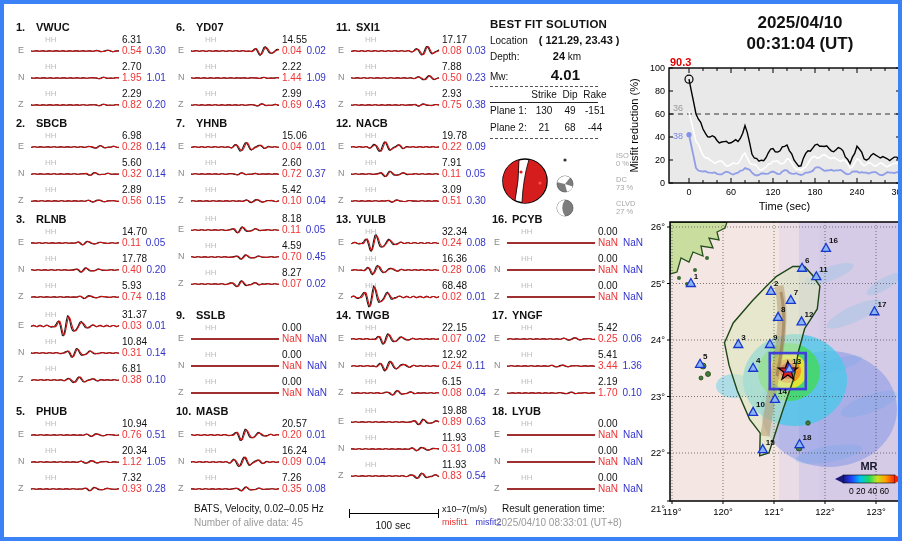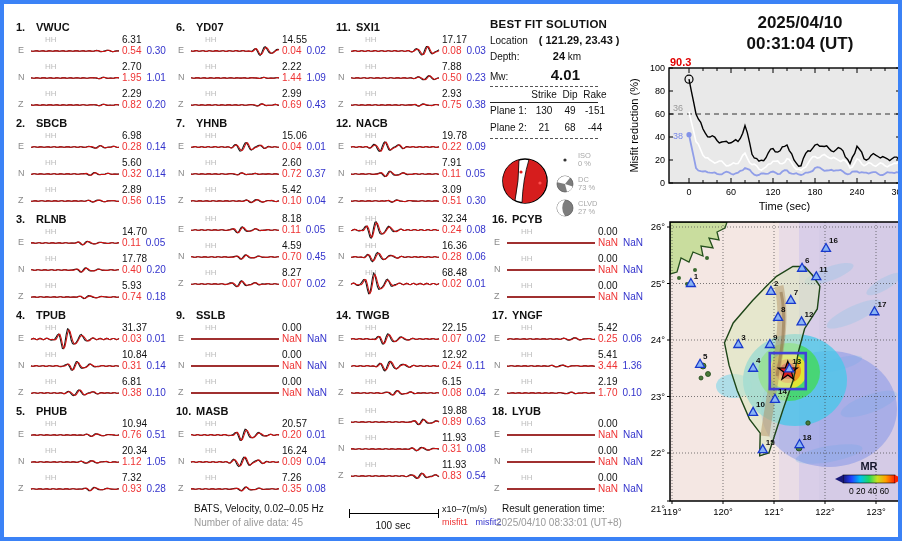--- a/index.html
+++ b/index.html
@@ -24,21 +24,21 @@
   .bf-h{font-weight:bold;font-size:11.5px;letter-spacing:.2px;}
   .bf-row{margin-top:4px;}
   .bf-row .lbl{display:inline-block;width:46px;}
   .bf-bold{font-weight:bold;font-size:11px;}
   .bf-mw{font-weight:bold;font-size:15px;}
   .dashline{border:0;border-top:1px dashed #555;margin:3px 0 2px 0;width:108px;}
   .solidline{border:0;border-top:1px solid #222;margin:2px 0;width:108px;}
   .bf-table{display:grid;grid-template-columns:38px 28px 20px 26px;column-gap:2px;font-size:10px;}
   .bf-table .r{text-align:center;}
   .decomp{position:absolute;left:66px;top:130px;width:90px;}
-  .drow{display:flex;align-items:center;height:24px;}
+  .drow{display:flex;align-items:center;height:24px;gap:38px;}
   .dlabel{color:#a8a8a8;font-size:7.5px;line-height:8.5px;margin-left:4px;}
   .mainball{position:absolute;left:10px;top:138px;}
   
   .title{position:absolute;left:690px;top:8px;width:212px;text-align:center;
          font-weight:bold;font-size:17px;line-height:21px;}
   .rt-svg{position:absolute;left:625px;}
   
   .ft{position:absolute;font-size:10px;}
   .gray{color:#9a9a9a;}
   .scalebar{position:absolute;left:345px;top:505px;width:88px;height:9px;
@@ -163,21 +163,20 @@
             <path d="M0.0,17.2L1.3,17.0L2.5,16.8L3.8,16.9L5.0,17.1L6.3,17.2L7.5,17.1L8.8,16.8L10.1,16.8L11.3,17.0L12.6,17.2L13.8,17.1L15.1,16.9L16.3,16.8L17.6,17.0L18.9,17.2L20.1,17.2L21.4,17.0L22.6,16.8L23.9,16.9L25.1,17.1L26.4,17.2L27.7,17.0L28.9,16.8L30.2,16.8L31.4,17.1L32.7,17.2L33.9,17.1L35.2,16.9L36.5,16.8L37.7,16.9L39.0,17.2L40.2,17.2L41.5,17.1L42.7,17.0L44.0,17.1L45.3,17.1L46.5,16.8L47.8,16.3L49.0,16.2L50.3,16.8L51.5,17.9L52.8,18.6L54.1,18.3L55.3,17.1L56.6,16.0L57.8,15.6L59.1,15.9L60.3,16.6L61.6,17.2L62.9,17.5L64.1,17.7L65.4,17.8L66.6,17.5L67.9,17.1L69.1,16.6L70.4,16.4L71.7,16.5L72.9,16.8L74.2,17.0L75.4,17.1L76.7,17.2L77.9,17.3L79.2,17.3L80.5,17.1L81.7,16.8L83.0,16.7L84.2,16.9L85.5,17.2L86.7,17.2L88.0,17.0" stroke="#1a1a1a" stroke-width="1.1" fill="none"></path>
             <path d="M0.0,17.2L1.3,17.0L2.5,16.8L3.8,16.9L5.0,17.1L6.3,17.2L7.5,17.1L8.8,16.8L10.1,16.8L11.3,17.0L12.6,17.2L13.8,17.1L15.1,16.9L16.3,16.8L17.6,17.0L18.9,17.2L20.1,17.2L21.4,17.0L22.6,16.8L23.9,16.9L25.1,17.1L26.4,17.2L27.7,17.0L28.9,16.8L30.2,16.8L31.4,17.1L32.7,17.2L33.9,17.1L35.2,16.9L36.5,16.8L37.7,17.0L39.0,17.2L40.2,17.1L41.5,17.0L42.7,16.9L44.0,17.1L45.3,17.3L46.5,17.1L47.8,16.6L49.0,16.2L50.3,16.4L51.5,17.2L52.8,18.0L54.1,18.3L55.3,17.8L56.6,16.9L57.8,16.2L59.1,15.9L60.3,16.1L61.6,16.5L62.9,17.1L64.1,17.6L65.4,17.9L66.6,17.7L67.9,17.2L69.1,16.8L70.4,16.6L71.7,16.6L72.9,16.7L74.2,16.7L75.4,16.8L76.7,17.1L77.9,17.4L79.2,17.4L80.5,17.2L81.7,16.8L83.0,16.7L84.2,16.9L85.5,17.2L86.7,17.2L88.0,17.0" stroke="#cc0f0f" stroke-width="1.1" fill="none"></path>
           </svg>
           <div class="nums">
             <div class="amp">5.93</div>
             <div><span class="m1">0.74</span><span class="m2">0.18</span></div>
           </div>
         </div>
       </div>
       <div class="station">
-        <div class="shead"><span class="num">4.</span><span>TPUB</span></div>
         <div class="crow">
           <span class="clabel">E</span>
           <span class="chh">HH</span>
           <svg class="wavebox" viewBox="0 0 88 29">
             <path d="M0.0,17.4L1.3,16.7L2.5,16.4L3.8,16.8L5.0,17.5L6.3,17.6L7.5,16.9L8.8,16.4L10.1,16.6L11.3,17.4L12.6,17.7L13.8,17.1L15.1,16.3L16.3,16.2L17.6,16.9L18.9,17.7L20.1,18.1L21.4,18.0L22.6,17.7L23.9,16.9L25.1,15.1L26.4,12.8L27.7,12.1L28.9,15.1L30.2,21.2L31.4,26.5L32.7,26.7L33.9,20.8L35.2,12.3L36.5,6.8L37.7,7.4L39.0,12.6L40.2,18.3L41.5,21.6L42.7,22.2L44.0,21.5L45.3,20.3L46.5,18.4L47.8,15.6L49.0,13.1L50.3,12.4L51.5,14.0L52.8,16.5L54.1,18.4L55.3,19.0L56.6,18.7L57.8,18.1L59.1,17.4L60.3,16.5L61.6,16.0L62.9,16.2L64.1,17.1L65.4,17.7L66.6,17.5L67.9,16.7L69.1,16.4L70.4,16.8L71.7,17.5L72.9,17.6L74.2,16.9L75.4,16.4L76.7,16.6L77.9,17.3L79.2,17.6L80.5,17.1L81.7,16.5L83.0,16.5L84.2,17.1L85.5,17.6L86.7,17.3L88.0,16.6" stroke="#1a1a1a" stroke-width="1.1" fill="none"></path>
             <path d="M0.0,17.4L1.3,16.7L2.5,16.4L3.8,16.8L5.0,17.5L6.3,17.6L7.5,16.9L8.8,16.4L10.1,16.6L11.3,17.4L12.6,17.7L13.8,17.2L15.1,16.4L16.3,16.3L17.6,16.9L18.9,17.5L20.1,17.5L21.4,17.4L22.6,17.7L23.9,18.0L25.1,17.3L26.4,14.9L27.7,12.4L28.9,12.4L30.2,16.3L31.4,22.3L32.7,26.2L33.9,24.8L35.2,18.7L36.5,11.7L37.7,8.1L39.0,9.3L40.2,13.6L41.5,18.2L42.7,21.2L44.0,22.1L45.3,21.4L46.5,19.7L47.8,17.3L49.0,15.0L50.3,13.6L51.5,13.6L52.8,14.7L54.1,16.4L55.3,17.9L56.6,18.9L57.8,19.0L59.1,18.2L60.3,16.9L61.6,15.9L62.9,16.0L64.1,16.9L65.4,17.6L66.6,17.5L67.9,16.7L69.1,16.4L70.4,16.8L71.7,17.5L72.9,17.6L74.2,16.9L75.4,16.4L76.7,16.6L77.9,17.3L79.2,17.6L80.5,17.1L81.7,16.5L83.0,16.5L84.2,17.1L85.5,17.6L86.7,17.3L88.0,16.6" stroke="#cc0f0f" stroke-width="1.1" fill="none"></path>
           </svg>
           <div class="nums">
             <div class="amp">31.37</div>
             <div><span class="m1">0.03</span><span class="m2">0.01</span></div>
@@ -514,20 +513,21 @@
             <path d="M0.0,17.1L1.3,17.2L2.5,17.0L3.8,16.8L5.0,16.8L6.3,17.0L7.5,17.2L8.8,17.1L10.1,16.9L11.3,16.8L12.6,17.0L13.8,17.2L15.1,17.2L16.3,16.9L17.6,16.8L18.9,16.9L20.1,17.1L21.4,17.2L22.6,17.0L23.9,16.8L25.1,16.8L26.4,17.0L27.7,17.2L28.9,17.2L30.2,17.0L31.4,16.9L32.7,17.0L33.9,16.9L35.2,16.7L36.5,16.5L37.7,16.7L39.0,17.4L40.2,18.1L41.5,18.1L42.7,17.4L44.0,16.4L45.3,15.9L46.5,16.1L47.8,16.7L49.0,17.2L50.3,17.3L51.5,17.4L52.8,17.5L54.1,17.5L55.3,17.2L56.6,16.8L57.8,16.5L59.1,16.5L60.3,16.8L61.6,17.1L62.9,17.1L64.1,17.1L65.4,17.1L66.6,17.2L67.9,17.2L69.1,17.0L70.4,16.8L71.7,16.8L72.9,17.0L74.2,17.2L75.4,17.1L76.7,16.9L77.9,16.8L79.2,17.0L80.5,17.2L81.7,17.2L83.0,16.9L84.2,16.8L85.5,16.9L86.7,17.1L88.0,17.2" stroke="#1a1a1a" stroke-width="1.1" fill="none"></path>
             <path d="M0.0,17.1L1.3,17.2L2.5,17.0L3.8,16.8L5.0,16.8L6.3,17.0L7.5,17.2L8.8,17.1L10.1,16.9L11.3,16.8L12.6,17.0L13.8,17.2L15.1,17.2L16.3,16.9L17.6,16.8L18.9,16.9L20.1,17.1L21.4,17.2L22.6,17.0L23.9,16.8L25.1,16.8L26.4,17.0L27.7,17.2L28.9,17.1L30.2,16.9L31.4,16.9L32.7,17.1L33.9,17.2L35.2,16.9L36.5,16.5L37.7,16.4L39.0,16.9L40.2,17.6L41.5,18.0L42.7,17.8L44.0,17.0L45.3,16.4L46.5,16.2L47.8,16.4L49.0,16.7L50.3,17.0L51.5,17.3L52.8,17.5L54.1,17.6L55.3,17.3L56.6,17.0L57.8,16.7L59.1,16.6L60.3,16.8L61.6,16.9L62.9,16.9L64.1,17.0L65.4,17.1L66.6,17.3L67.9,17.3L69.1,17.0L70.4,16.8L71.7,16.8L72.9,17.0L74.2,17.2L75.4,17.1L76.7,16.9L77.9,16.8L79.2,17.0L80.5,17.2L81.7,17.2L83.0,16.9L84.2,16.8L85.5,16.9L86.7,17.1L88.0,17.2" stroke="#cc0f0f" stroke-width="1.1" fill="none"></path>
           </svg>
           <div class="nums">
             <div class="amp">3.09</div>
             <div><span class="m1">0.51</span><span class="m2">0.30</span></div>
           </div>
         </div>
       </div>
       <div class="station">
+        <div class="shead"><span class="num">13.</span><span>YULB</span></div>
         <div class="crow">
           <span class="clabel">E</span>
           <span class="chh">HH</span>
           <svg class="wavebox" viewBox="0 0 88 29">
             <path d="M0.0,17.6L1.3,17.3L2.5,16.6L3.8,16.3L5.0,16.7L6.3,17.5L7.5,17.9L8.8,17.9L10.1,17.6L11.3,17.0L12.6,15.8L13.8,14.0L15.1,13.1L16.3,14.8L17.6,19.2L18.9,23.9L20.1,25.2L21.4,21.4L22.6,14.6L23.9,9.3L25.1,8.7L26.4,12.5L27.7,17.3L28.9,20.4L30.2,21.2L31.4,20.7L32.7,19.9L33.9,18.5L35.2,16.4L36.5,14.2L37.7,13.2L39.0,14.2L40.2,16.3L41.5,18.0L42.7,18.6L44.0,18.4L45.3,17.9L46.5,17.5L47.8,16.9L49.0,16.3L50.3,16.2L51.5,16.8L52.8,17.5L54.1,17.5L55.3,17.0L56.6,16.5L57.8,16.7L59.1,17.3L60.3,17.5L61.6,17.1L62.9,16.6L64.1,16.5L65.4,17.1L66.6,17.5L67.9,17.3L69.1,16.7L70.4,16.5L71.7,16.9L72.9,17.5L74.2,17.5L75.4,16.9L76.7,16.5L77.9,16.7L79.2,17.3L80.5,17.5L81.7,17.1L83.0,16.5L84.2,16.6L85.5,17.1L86.7,17.5L88.0,17.3" stroke="#1a1a1a" stroke-width="1.1" fill="none"></path>
             <path d="M0.0,17.5L1.3,17.3L2.5,16.7L3.8,16.4L5.0,16.7L6.3,17.3L7.5,17.5L8.8,17.4L10.1,17.5L11.3,17.7L12.6,17.4L13.8,15.8L15.1,13.7L16.3,13.1L17.6,15.5L18.9,20.2L20.1,24.0L21.4,23.9L22.6,19.5L23.9,13.7L25.1,10.0L26.4,10.3L27.7,13.6L28.9,17.4L30.2,20.0L31.4,21.0L32.7,20.7L33.9,19.5L35.2,17.7L36.5,15.7L37.7,14.3L39.0,14.1L40.2,15.0L41.5,16.4L42.7,17.6L44.0,18.4L45.3,18.6L46.5,18.2L47.8,17.2L49.0,16.3L50.3,16.1L51.5,16.7L52.8,17.4L54.1,17.5L55.3,17.0L56.6,16.5L57.8,16.7L59.1,17.3L60.3,17.5L61.6,17.1L62.9,16.6L64.1,16.5L65.4,17.1L66.6,17.5L67.9,17.3L69.1,16.7L70.4,16.5L71.7,16.9L72.9,17.5L74.2,17.5L75.4,16.9L76.7,16.5L77.9,16.7L79.2,17.3L80.5,17.5L81.7,17.1L83.0,16.5L84.2,16.6L85.5,17.1L86.7,17.5L88.0,17.3" stroke="#cc0f0f" stroke-width="1.1" fill="none"></path>
           </svg>
           <div class="nums">
             <div class="amp">32.34</div>
             <div><span class="m1">0.24</span><span class="m2">0.08</span></div>

